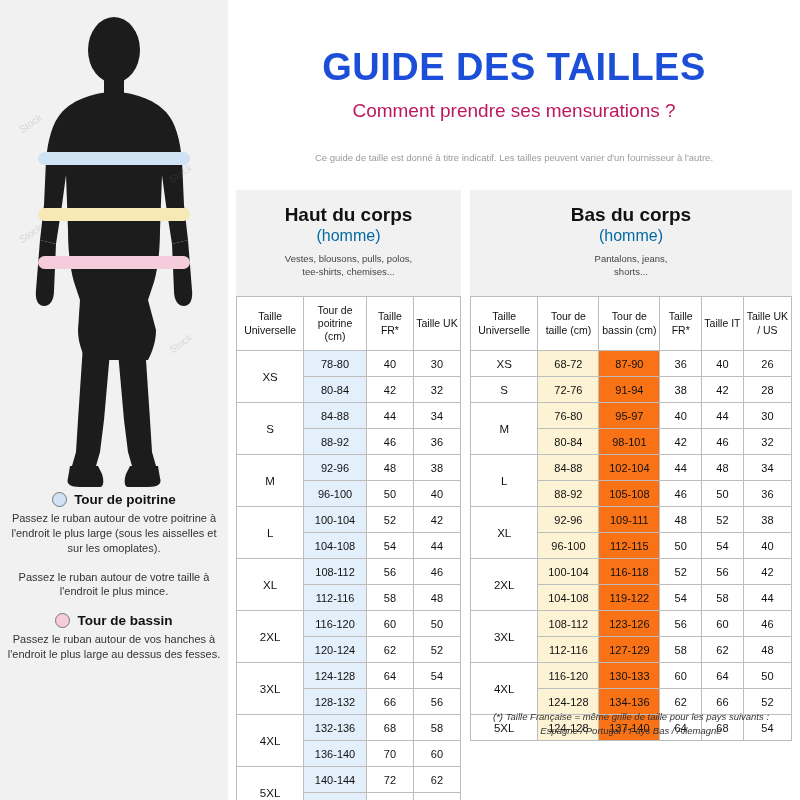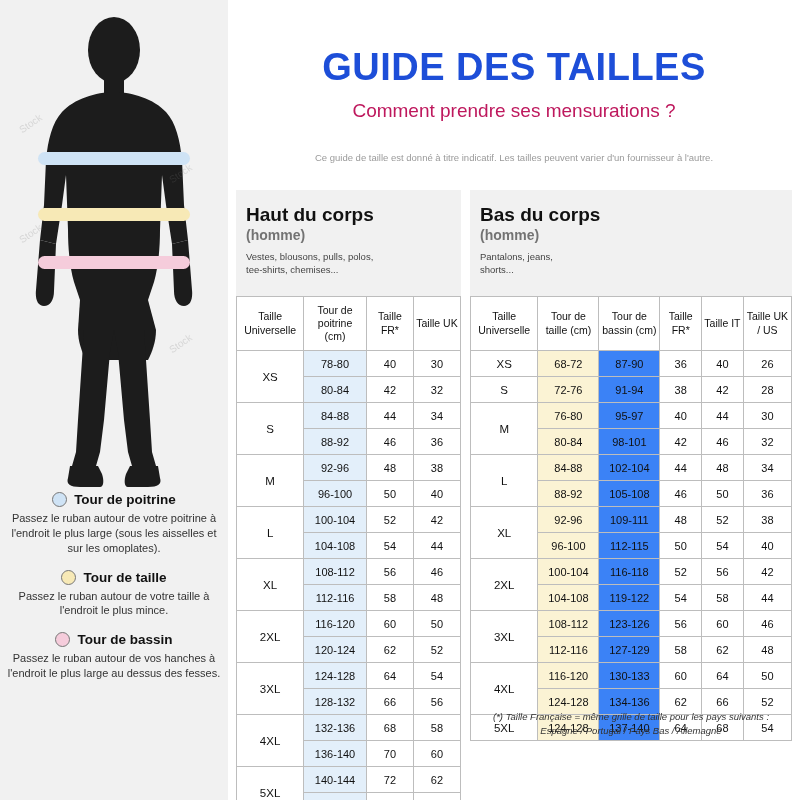--- a/index.html
+++ b/index.html
@@ -46,37 +46,37 @@
     position: absolute; left: 236px; top: 100px; width: 556px;
     text-align: center; font-size: 19px; color: #be185d;
   }
   .disclaimer {
     position: absolute; left: 236px; top: 152px; width: 556px;
     text-align: center; font-size: 9.5px; color: #9a9a9a;
   }
 
   
   .section { position: absolute; background: #f1f1f1; }
-  .section-top { padding: 14px 10px 26px; text-align: left; }
+  .section-top { padding: 14px 10px 26px; text-align: center; }
   .section-title { font-size: 19px; font-weight: bold; color: #111; }
-  .section-sub { font-size: 14px; color: #737373; margin-top: 1px; font-weight: bold; }
+  .section-sub { font-size: 16px; color: #0369a1; margin-top: 1px; }
   .section-items { font-size: 9.5px; color: #444; margin-top: 7px; line-height: 1.4; }
 
   .sec-left  { left: 236px; top: 190px; width: 225px; }
   .sec-right { left: 470px; top: 190px; width: 322px; }
 
   table.size { border-collapse: collapse; background: #fff; width: 100%; font-size: 11px; }
   table.size th, table.size td {
     border: 1px solid #bdbdbd; text-align: center; color: #111;
   }
   table.size th { font-weight: normal; padding: 5px 2px; line-height: 1.25; height: 54px; font-size: 10.5px; }
   table.size td { height: 26px; padding: 2px; }
   td.blue { background: #e3effa; }
   td.yellow { background: #fbf3d4; }
-  td.pink { background: #3b82f6; margin-top: 12px; }
+  td.pink { background: #f97316; margin-top: 12px; }
   td.sizecell { font-size: 11.5px; }
 
   .tbl-wrap-left  { position: absolute; left: 236px; top: 296px; width: 225px; }
   .tbl-wrap-right { position: absolute; left: 470px; top: 296px; width: 322px; }
 
   .footnote {
     position: absolute; left: 470px; top: 710px; width: 322px;
     text-align: center; font-size: 9.5px; color: #333; line-height: 1.5; font-style: italic;
   }
 
@@ -147,24 +147,20 @@
 
     <div class="legend">
       <div class="legend-block">
         <div class="legend-head">
           <span class="dot blue"></span>
           <span class="legend-title">Tour de poitrine</span>
         </div>
         <div class="legend-text">Passez le ruban autour de votre poitrine à l'endroit le plus large (sous les aisselles et sur les omoplates).</div>
       </div>
       <div class="legend-block">
-        <div class="legend-head">
-          <span class="dot yellow"></span>
-          <span class="legend-title">Tour de taille</span>
-        </div>
         <div class="legend-text">Passez le ruban autour de votre taille à l'endroit le plus mince.</div>
       </div>
       <div class="legend-block">
         <div class="legend-head">
           <span class="dot pink"></span>
           <span class="legend-title">Tour de bassin</span>
         </div>
         <div class="legend-text">Passez le ruban autour de vos hanches à l'endroit le plus large au dessus des fesses.</div>
       </div>
     </div>

